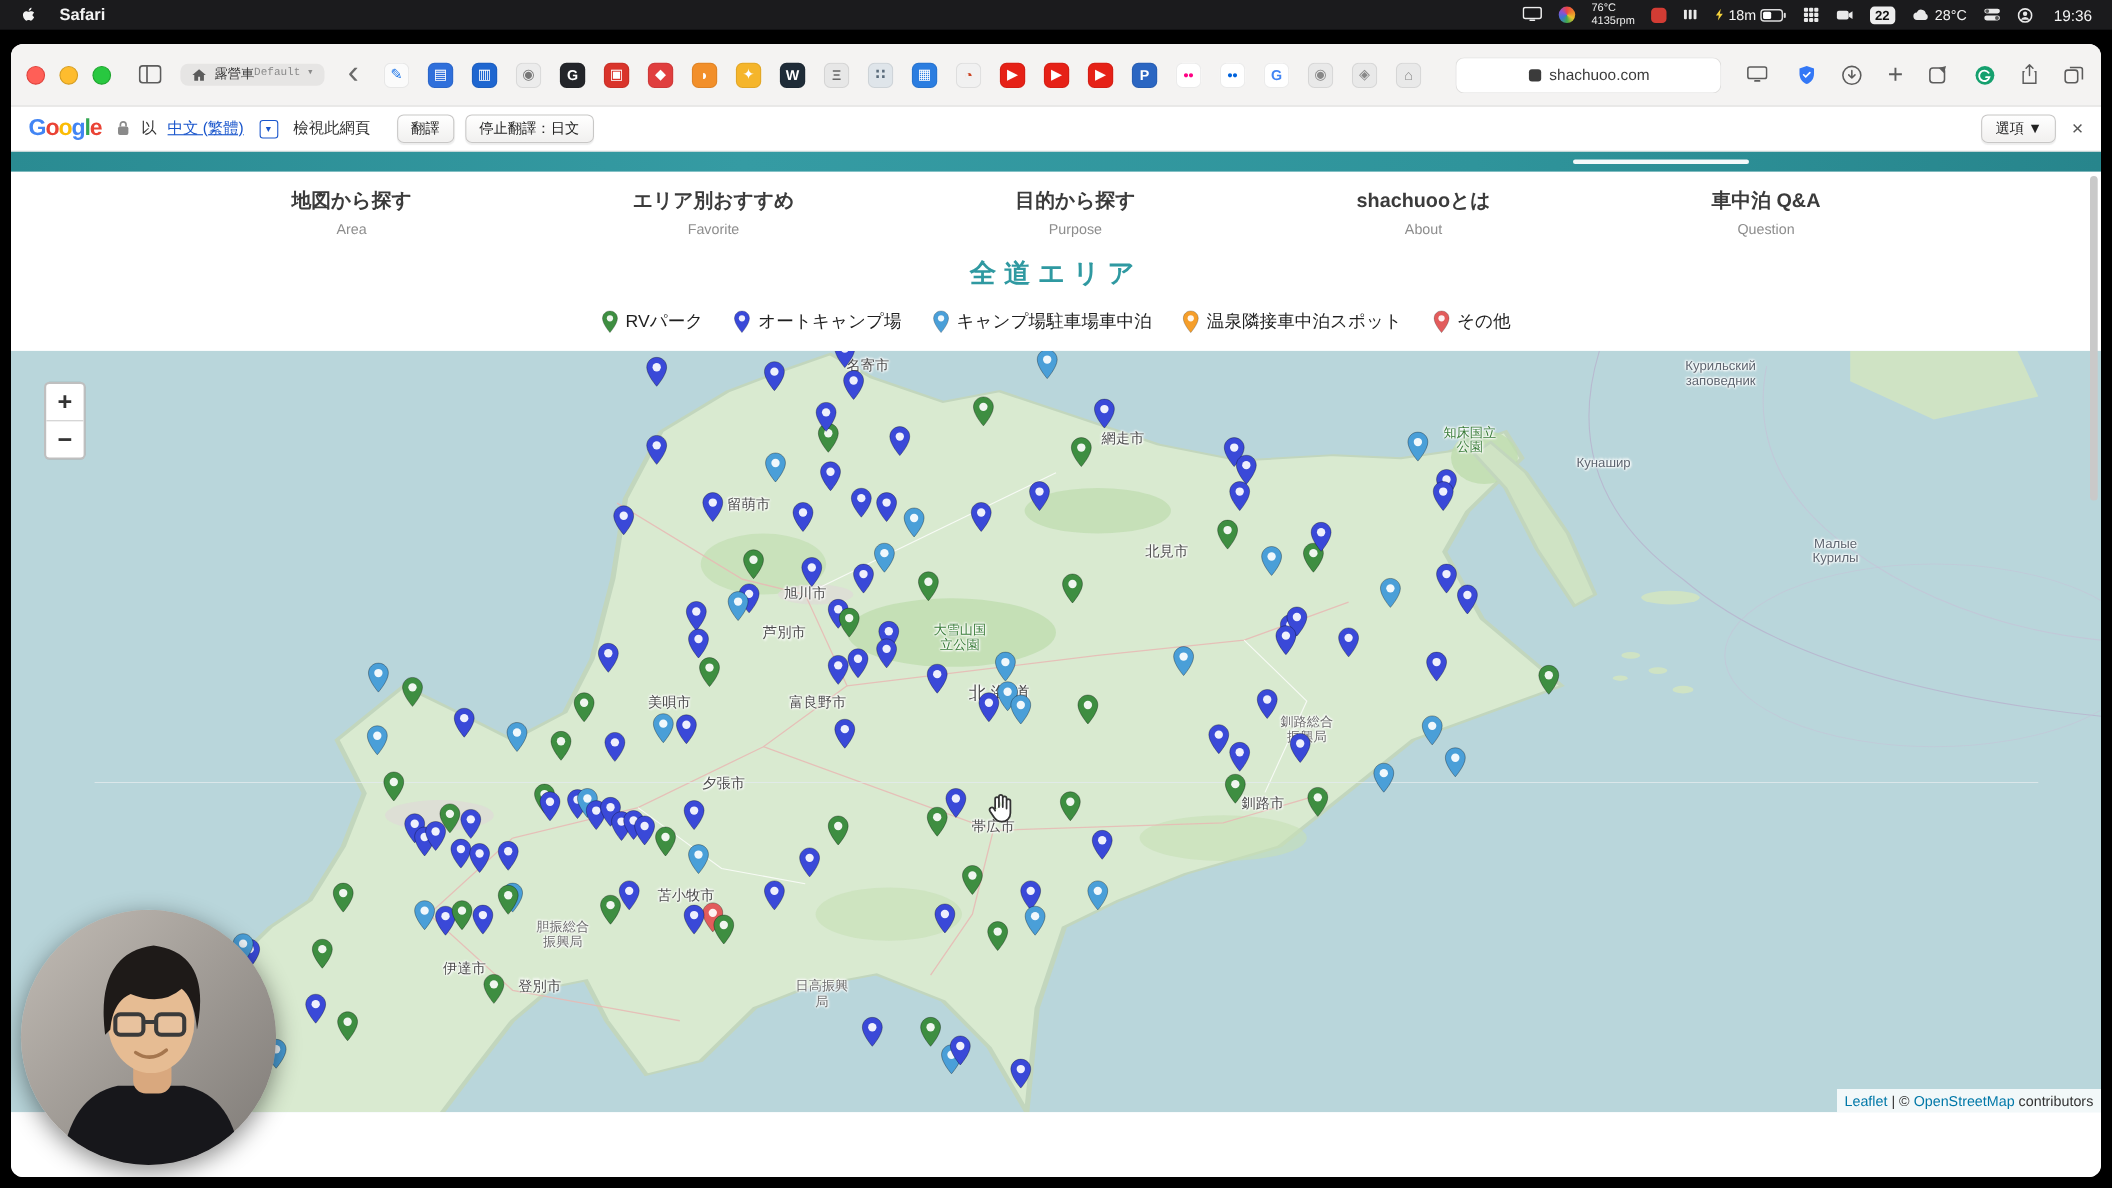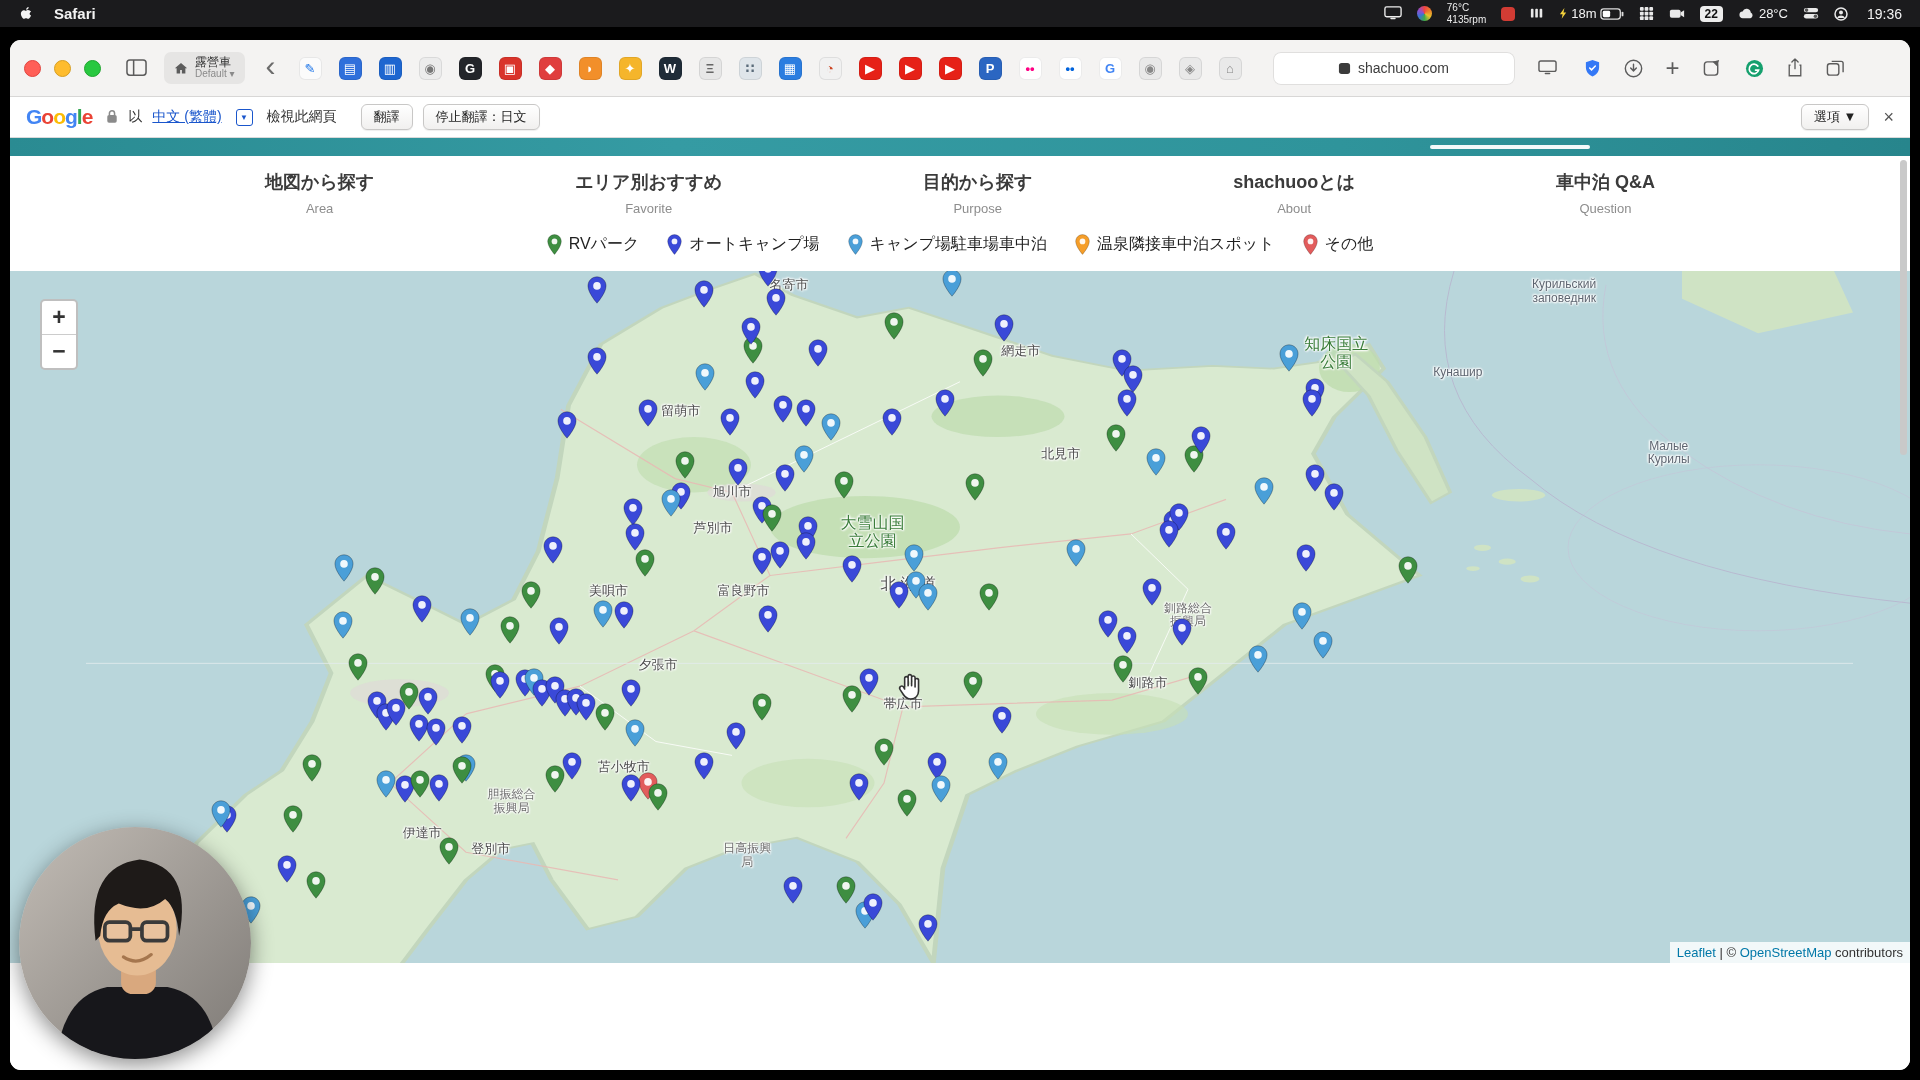--- a/index.html
+++ b/index.html
@@ -22,21 +22,21 @@
   .window{position:absolute;top:40px;left:10px;right:10px;bottom:10px;background:#fff;border-radius:11px;
     overflow:hidden;box-shadow:0 25px 70px rgba(0,0,0,.55);}
   .toolbar{height:56px;background:#f4f3f2;border-bottom:1px solid #d8d7d6;display:flex;align-items:center;
     padding:0 14px;gap:13px;}
   .tl{width:15px;height:15px;border-radius:50%;}
   .tl-red{background:#ff5f57;border:1px solid #e0443e;}
   .tl-yellow{background:#febc2e;border:1px solid #d69e22;}
   .tl-green{background:#28c840;border:1px solid #1fa52f;}
   .tbtn{color:#5c5c5c;display:inline-flex;align-items:center;justify-content:center;}
   .profile-chip{display:flex;align-items:center;gap:7px;background:#e6e5e4;border-radius:7px;padding:4px 10px;margin-left:4px;}
-  .chip-lines{display:flex;flex-direction:column;line-height:1.05;}
+  .chip-lines{display:flex;flex-direction:row;line-height:1.05;font-family:Liberation Mono, monospace;}
   .chip-name{font-size:12px;color:#333;}
   .chip-sub{font-size:10px;color:#8a8a8a;}
   .back{font-size:30px;color:#6b6b6b;margin:0 4px 4px 8px;}
   .ext-row{display:flex;align-items:center;gap:17px;margin-left:6px;}
   .ext{width:23px;height:23px;border-radius:6px;display:inline-flex;align-items:center;justify-content:center;
     font-size:13px;font-weight:bold;box-shadow:inset 0 0 0 1px rgba(0,0,0,.08);}
   .urlbar{margin-left:18px;width:242px;height:33px;background:#fff;border-radius:8px;
     box-shadow:inset 0 0 0 1px #e0dfde;display:flex;align-items:center;justify-content:center;gap:7px;
     font-size:14px;color:#3c3c3c;}
   .right-ics{margin-left:14px;display:flex;align-items:center;gap:23px;}
@@ -63,21 +63,21 @@
   .legend{display:flex;justify-content:center;align-items:center;gap:28px;margin-top:18px;}
   .legend-item{display:flex;align-items:center;gap:7px;font-size:16px;color:#1f1f1f;}
   .legend-pin{display:inline-flex;}
   
   .map{position:relative;margin-top:16px;height:692px;background:#b9d6db;overflow:hidden;cursor:grab;}
   .basemap{position:absolute;inset:0;width:100%;height:100%;}
   .map-label{position:absolute;transform:translate(-50%,-50%);font-size:13px;color:#4c4c4c;white-space:pre-line;
     text-align:center;line-height:1.15;pointer-events:none;
     text-shadow:0 0 2px #fff,0 0 2px #fff,0 0 3px #fff,1px 1px 2px #fff,-1px -1px 2px #fff;}
   .map-label.big{font-size:16px;color:#505050;letter-spacing:4px;}
-  .map-label.park{color:#3a7d3a;font-size:16px;}
+  .map-label.park{color:#3a7d3a;font-size:12px;}
   .map-label.region{color:#6b6b6b;font-size:12px;}
   .map-label.ru{color:#5d6570;font-size:12px;}
   .pin{position:absolute;transform:translate(-50%,-100%);line-height:0;}
   .zoomctl{position:absolute;left:30px;top:28px;width:34px;background:#fff;border:2px solid rgba(0,0,0,.25);
     border-radius:5px;overflow:hidden;z-index:30;}
   .zbtn{height:33px;display:flex;align-items:center;justify-content:center;font-size:23px;color:#333;font-weight:bold;cursor:pointer;}
   .zbtn:first-child{border-bottom:1px solid #ccc;}
   .fsbtn{position:absolute;left:22px;bottom:14px;width:30px;height:30px;background:#fff;border:2px solid rgba(0,0,0,.25);
     border-radius:5px;z-index:30;display:flex;align-items:center;justify-content:center;}
   .attrib{position:absolute;right:0;bottom:0;background:rgba(255,255,255,.82);padding:3px 7px;font-size:13px;
@@ -321,20 +321,21 @@
         <div class="nav-item">
           <div class="nav-title">shachuooとは</div>
           <div class="nav-sub">About</div>
         </div>
         <div class="nav-item">
           <div class="nav-title">車中泊 Q&amp;A</div>
           <div class="nav-sub">Question</div>
         </div>
       </nav>
 
+    <h1 class="page-title">全道エリア</h1>
 
     <div class="legend">
         <div class="legend-item">
           <span class="legend-pin">
             <svg viewBox="0 0 24 34" width="15" height="21">
               <path d="M12 1C5.9 1 1 5.9 1 12c0 8.6 11 21 11 21s11-12.4 11-21C23 5.9 18.1 1 12 1z" fill="#3e8e41" stroke="rgba(0,0,0,0.35)" stroke-width="1"></path>
               <circle cx="12" cy="12" r="4.6" fill="#fff" fill-opacity="0.92"></circle>
             </svg>
           </span>
           <span class="legend-label">RVパーク</span>

